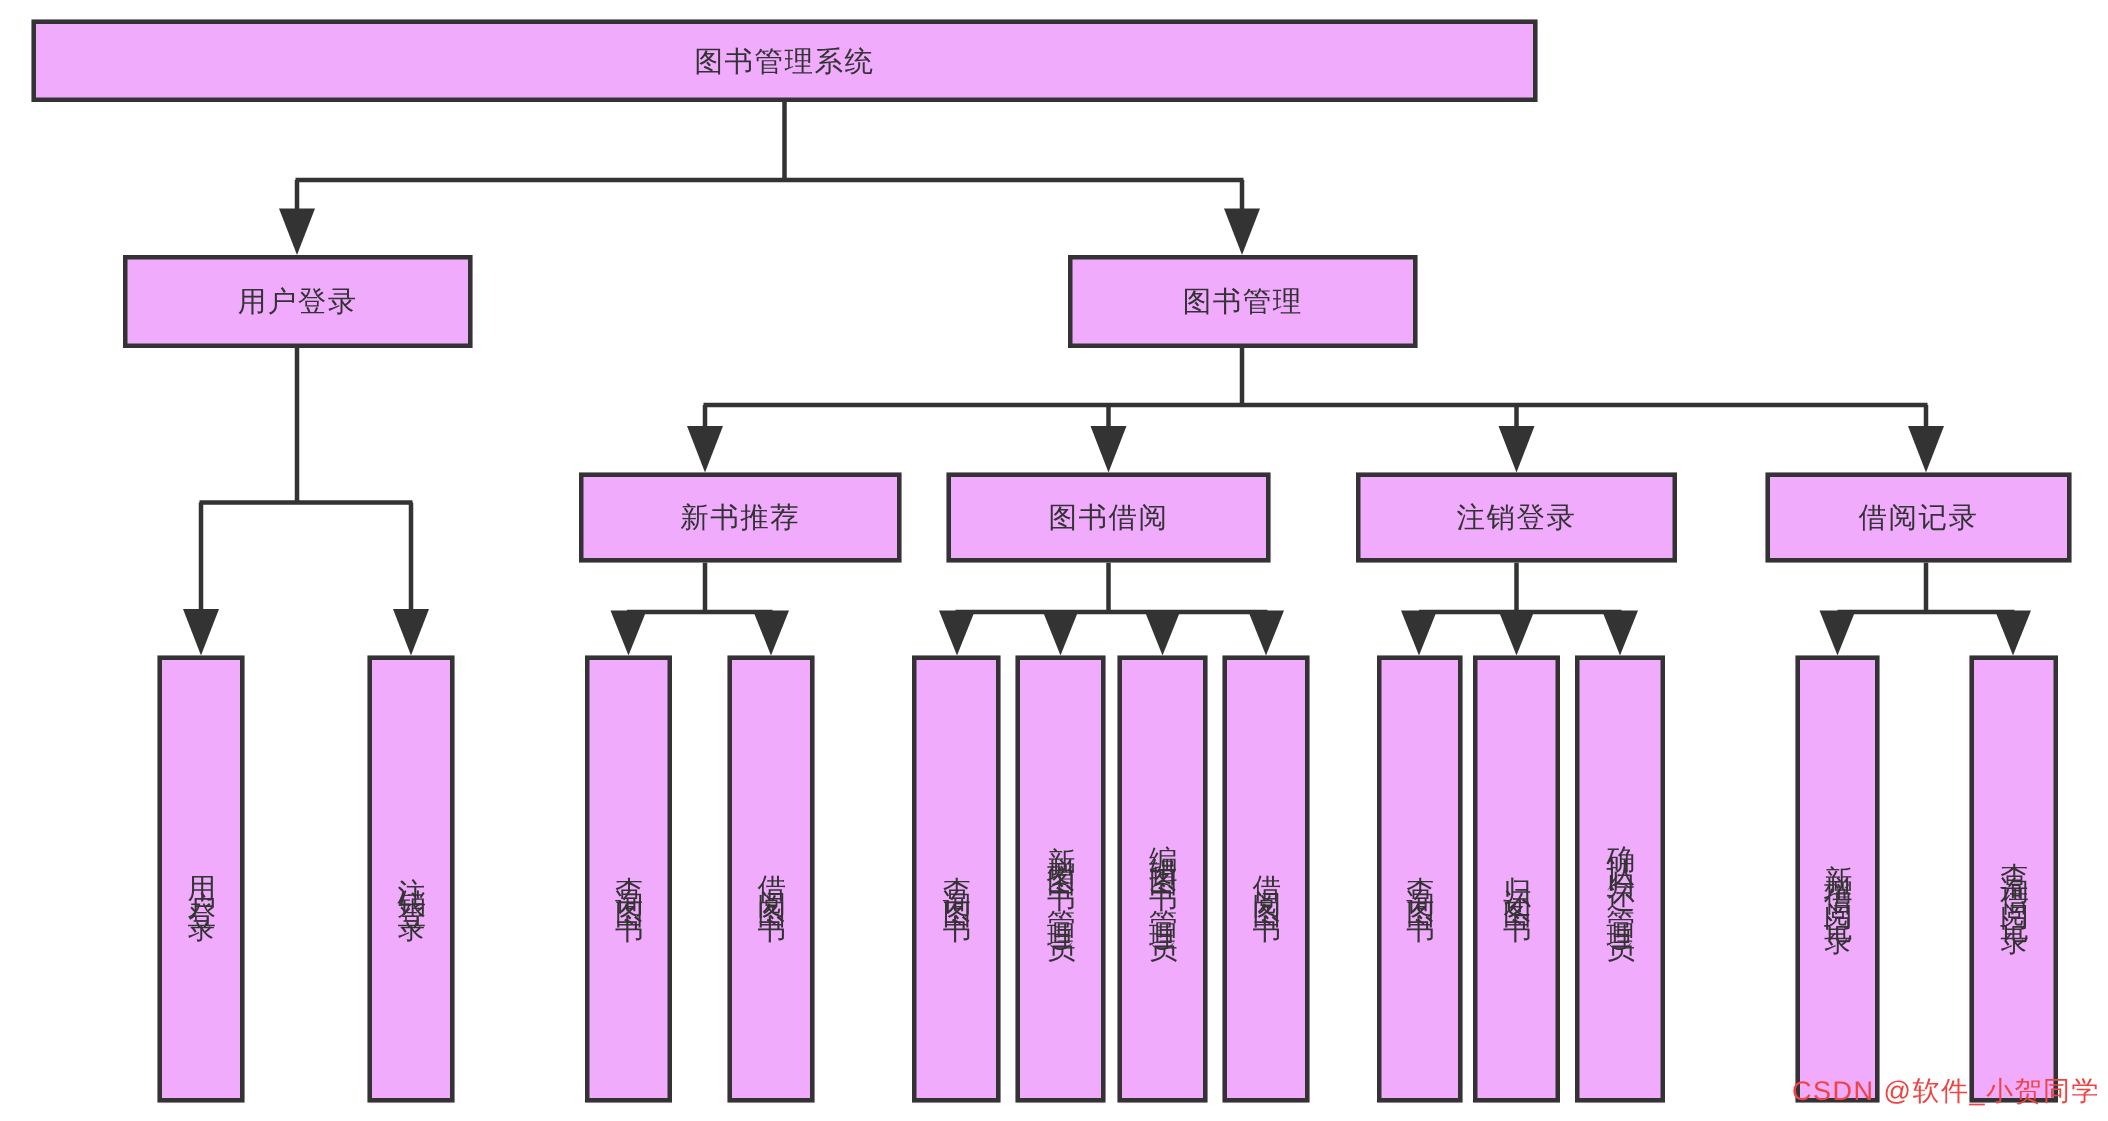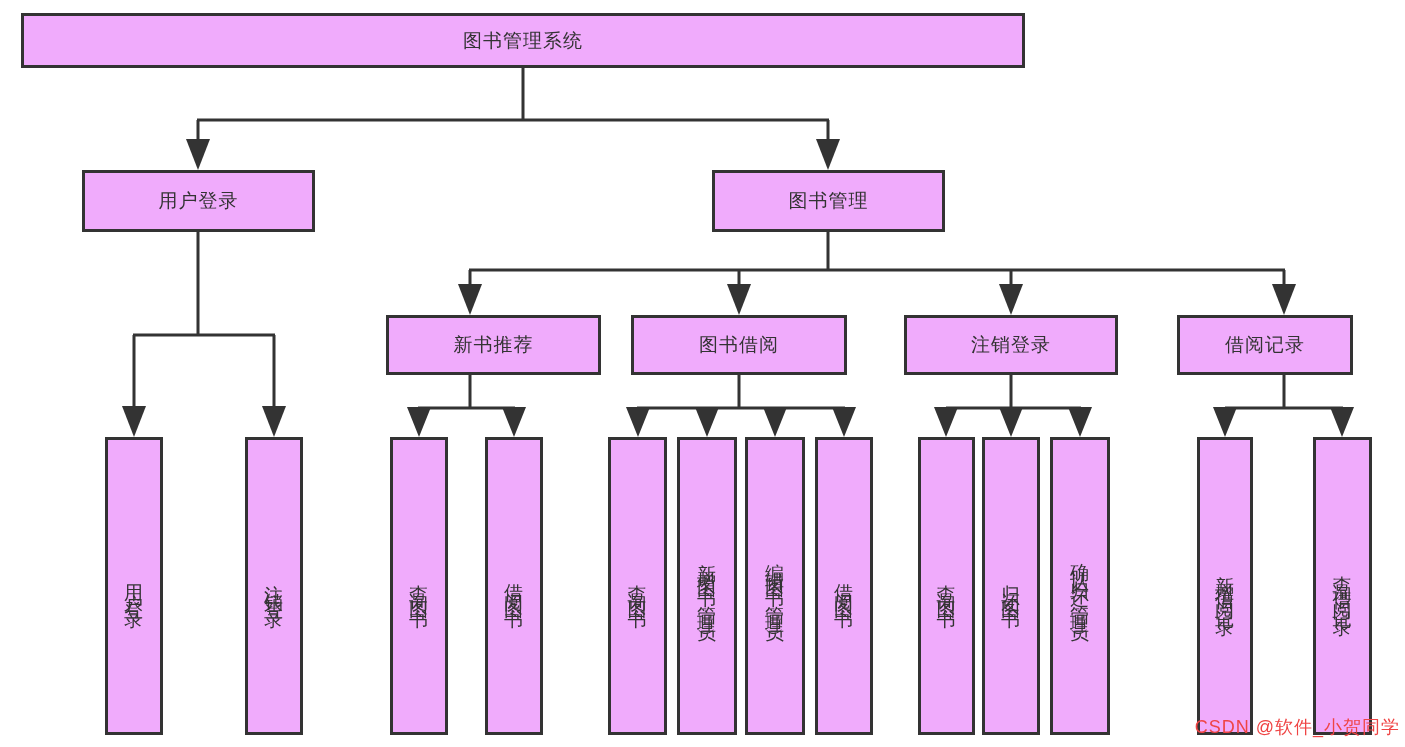--- a/index.html
+++ b/index.html
@@ -134,21 +134,21 @@
 
   <div class="node" style="left:362px; top:315px; width:215px; height:60px;margin-left:24px;">
     <span>新书推荐</span>
   </div>
   <div class="node" style="left:631px; top:315px; width:216px; height:60px;">
     <span>图书借阅</span>
   </div>
   <div class="node" style="left:904px; top:315px; width:214px; height:60px;">
     <span>注销登录</span>
   </div>
-  <div class="node" style="left:1177px; top:315px; width:176px; height:60px;">
+  <div class="node" style="left:1177px; top:315px; width:204px; height:60px;">
     <span>借阅记录</span>
   </div>
 
   <div class="node leaf" style="left:105px; top:437px; width:58px; height:298px;">
     <span>用户登录</span>
   </div>
   <div class="node leaf" style="left:245px; top:437px; width:58px; height:298px;">
     <span>注销登录</span>
   </div>
 

